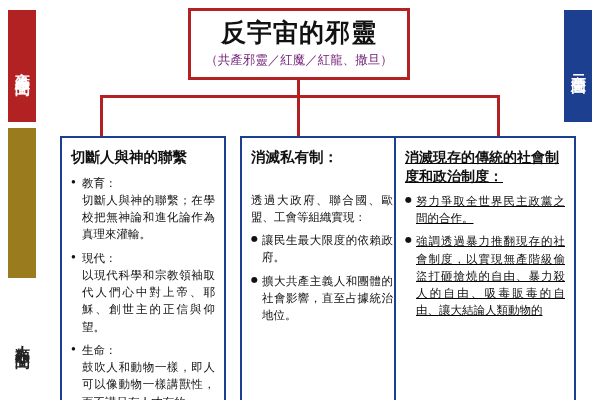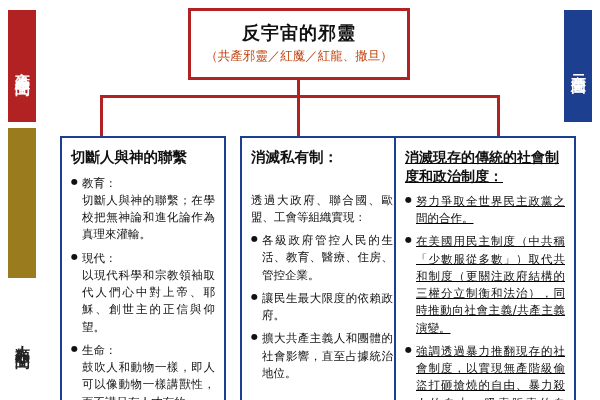--- a/index.html
+++ b/index.html
@@ -41,35 +41,35 @@
     display:flex;align-items:center;justify-content:center;
   }
 
   
   .title-box{
     position:absolute;left:188px;top:8px;width:222px;height:72px;
     border:3px solid #b22222;background:#fff;
     display:flex;flex-direction:column;align-items:center;justify-content:center;
     box-sizing:border-box;
   }
-  .title-main{font-size:18px;font-weight:bold;color:#111;letter-spacing:1px;line-height:1.1;}
-  .title-sub{font-size:12.5px;color:#c2410c;margin-top:5px;letter-spacing:0px;}
+  .title-main{font-size:25px;font-weight:bold;color:#111;letter-spacing:1px;line-height:1.1;}
+  .title-sub{font-size:12.5px;color:#701a75;margin-top:5px;letter-spacing:0px;}
 
   
   .conn{position:absolute;background:#b22222;}
 
   
   .col{
     position:absolute;top:136px;height:264px;
     border:2px solid #1d3f8f;border-bottom:none;
     background:#fff;box-sizing:border-box;
     padding:10px 9px 0 9px;
     overflow:hidden;
   }
-  .col1{left:60px;width:166px;}
+  .col1{left:60px;width:166px;font-family:Liberation Serif, serif;}
   .col2{left:240px;width:164px;}
   .col3{left:394px;width:182px;text-decoration:underline;}
 
   .col-head{
     font-size:14.5px;font-weight:bold;color:#111;line-height:1.35;
     margin-bottom:7px;
   }
   .col-head.wide{font-size:14px;}
 
   .bullet{
@@ -121,36 +121,30 @@
     <div class="bullet">
       <span>生命：</span>
       <span class="sub">鼓吹人和動物一樣，即人可以像動物一樣講獸性，而不講只有人才有的</span>
     </div>
   </div>
 
   <div class="col col2">
     <div class="col-head">消滅私有制：</div>
     <div class="plain">透過大政府、聯合國、歐盟、工會等組織實現：</div>
     <div class="bullet">
-      <span class="sub">各級政府管控人民的生活、教育、醫療、住房、管控企業。</span>
-    </div>
-    <div class="bullet">
       <span class="sub">讓民生最大限度的依賴政府。</span>
     </div>
     <div class="bullet">
       <span class="sub">擴大共產主義人和團體的社會影響，直至占據統治地位。</span>
     </div>
   </div>
 
   <div class="col col3">
     <div class="col-head wide">消滅現存的傳統的社會制度和政治制度：</div>
     <div class="bullet">
       <span class="sub">努力爭取全世界民主政黨之間的合作。</span>
     </div>
     <div class="bullet">
-      <span class="sub">在美國用民主制度（中共稱「少數服從多數」）取代共和制度（更關注政府結構的三權分立制衡和法治），同時推動向社會主義/共產主義演變。</span>
-    </div>
-    <div class="bullet">
       <span class="sub">強調透過暴力推翻現存的社會制度，以實現無產階級偷盜打砸搶燒的自由、暴力殺人的自由、吸毒販毒的自由、讓大結論人類動物的</span>
     </div>
   </div>
 
 </div>
 
 </body></html>

